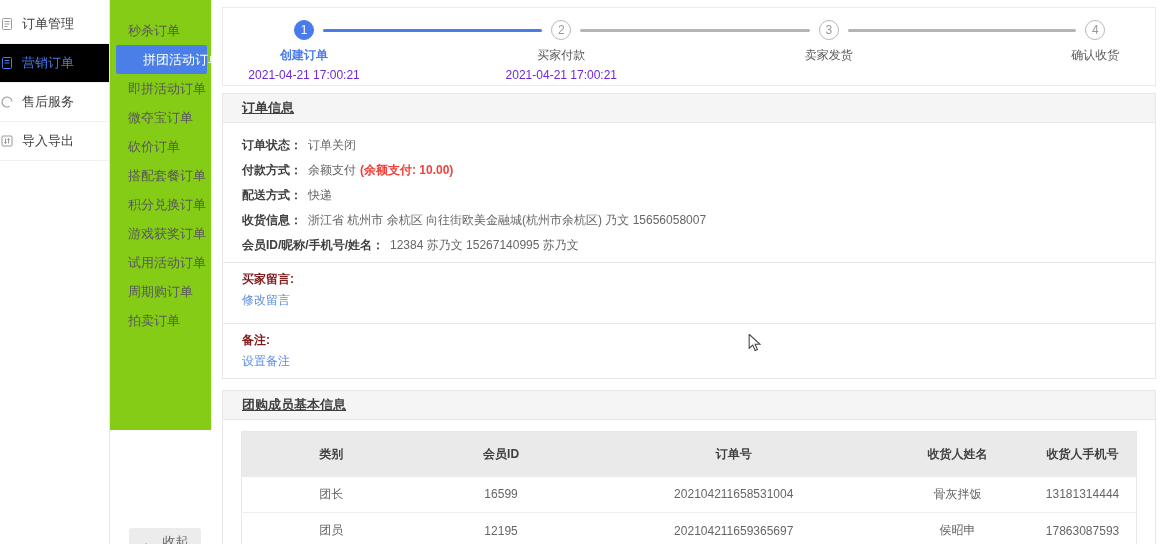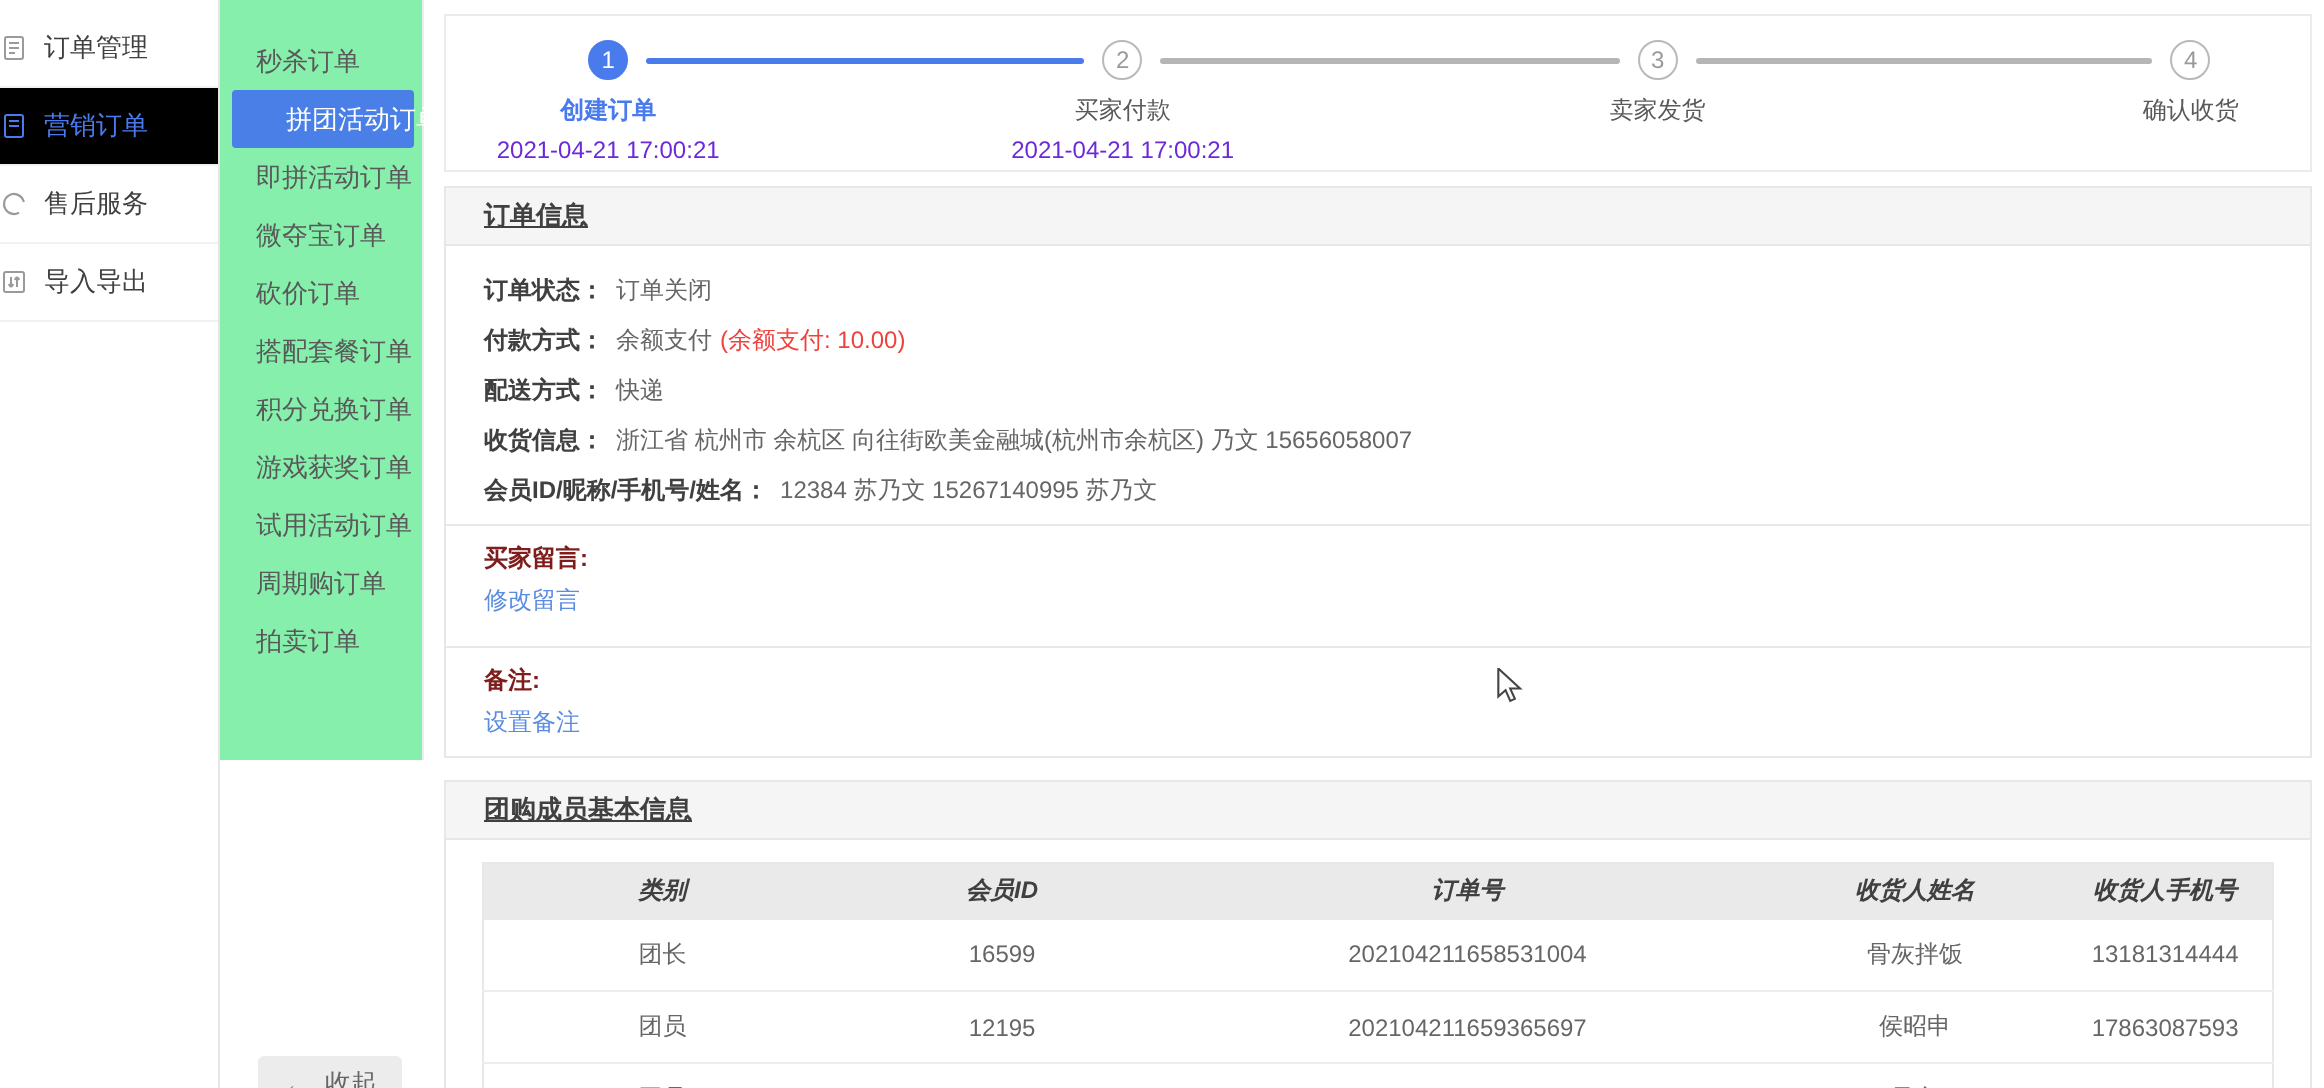--- a/index.html
+++ b/index.html
@@ -10,22 +10,22 @@
   }
   
   .sidebar1 { position:absolute; left:0; top:0; width:110px; height:544px;
     background:#fff; border-right:1px solid #e6e6e6; padding-top:5px; z-index:3; }
   .s1-item { height:39px; display:flex; align-items:center; gap:8px;
     border-bottom:1px solid #f1f1f1; font-size:13px;
     color:#404040; cursor:pointer; }
   .s1-item.active { color:#4a7bec; background:#000000; }
   .s1-icon { width:14px; height:14px; flex:0 0 14px; }
   
-  .sidebar2 { position:absolute; left:110px; top:0; width:102px; height:380px;
-    background:#86efac; border-right:1px solid #ededed; padding-top:16px; z-index:2; }
+  .sidebar2 { position:absolute; left:110px; top:0; width:102px; height:430px;
+    background:#84cc16; border-right:1px solid #ededed; padding-top:16px; z-index:2; }
   .s2-item { height:29px; line-height:29px; padding-left:18px; font-size:13px;
     color:#595959; cursor:pointer; white-space:nowrap; }
   .s2-item.active { background:#4a7fe8; color:#fff; margin:0 4px 0 6px;
     padding-left:27px; border-radius:2px; }
   .collapse-btn { position:absolute; top:528px; left:19px; width:72px; height:28px;
     background:#ececec; border-radius:3px; display:flex; align-items:center;
     justify-content:center; gap:7px; color:#666; font-size:13px; cursor:pointer; }
   .collapse-arrow { font-size:14px; color:#888; }
   
   .main { position:absolute; left:212px; top:0; right:0; bottom:0; padding:0 6px 0 10px; }
@@ -46,31 +46,31 @@
   .step-line.done { background:#4a7bec; }
   .line-1 { left:calc(8.7% + 19px);  width:calc(27.6% - 38px); }
   .line-2 { left:calc(36.3% + 19px); width:calc(28.7% - 38px); }
   .line-3 { left:calc(65% + 19px);   width:calc(28.6% - 38px); }
   .pos-1 { left:8.7%; } .pos-2 { left:36.3%; } .pos-3 { left:65%; } .pos-4 { left:93.6%; }
   
   .order-card { margin-top:7px; }
   .order-body { padding:14px 19px 0; }
   .field-row { height:17px; line-height:17px; margin-bottom:8px; white-space:nowrap; }
   .f-label { font-weight:bold; color:#404040; margin-right:6px; }
-  .f-extra { color:#f0413c; margin-left:4px; }
+  .f-extra { color:#f0413c; margin-left:4px;font-weight:bold; }
   .sub-block { border-top:1px solid #e8e8e8; margin:6px -19px 0; padding:8px 19px 8px; }
   .sub-label { font-weight:bold; color:#7f1d1d; height:17px; line-height:17px; }
   .sub-link { color:#5b8ce0; height:17px; line-height:17px; margin-top:4px;
     cursor:pointer; display:inline-block; }
   
   .group-card { margin-top:11px; }
   .table-wrap { margin:11px 18px 14px; }
   table { width:100%; border-collapse:collapse; font-size:12px; border:1px solid #e8e8e8; }
-  thead th { background:#eaeaea; height:28px; font-weight:bold; color:#404040;
-    text-align:center;font-style:italic; }
+  thead th { background:#eaeaea; height:45px; font-weight:bold; color:#404040;
+    text-align:center; }
   tbody td { height:36px; text-align:center; color:#666; border-bottom:1px solid #ededed; }
   
   .cursor { position:absolute; left:748px; top:334px; z-index:9; }
 </style>
 </head>
 <body>
 
 <aside class="sidebar1">
   <div class="s1-item">
     <svg class="s1-icon" viewBox="0 0 14 14" fill="none" stroke="#9a9a9a" stroke-width="1">

